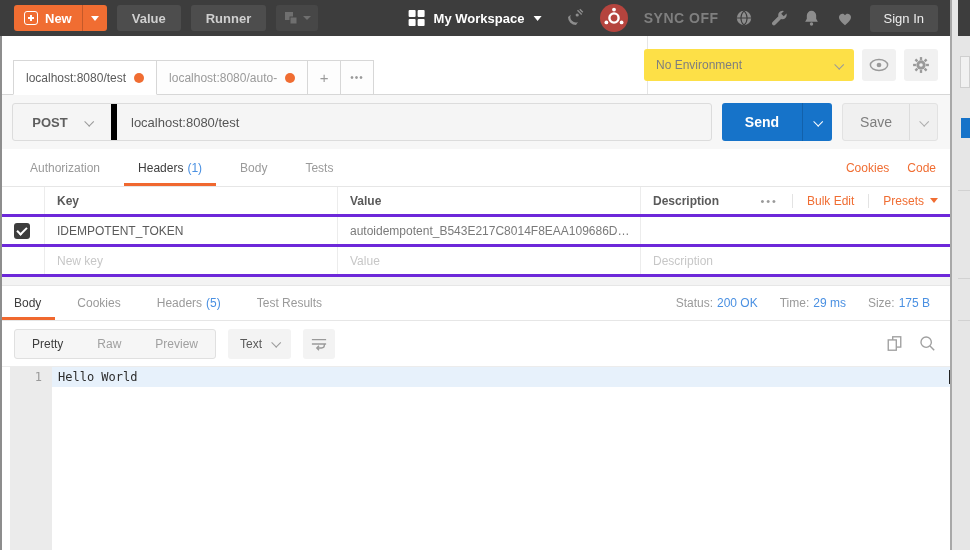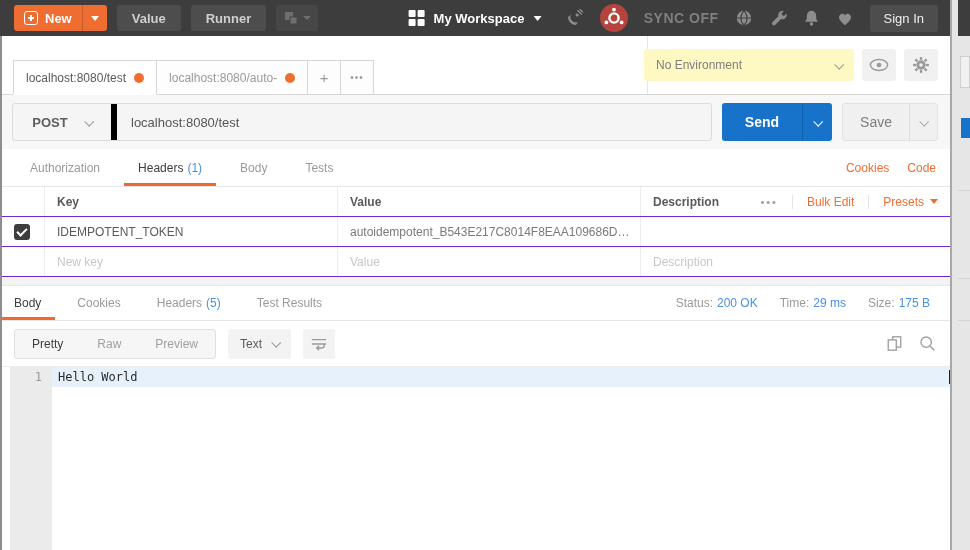--- a/index.html
+++ b/index.html
@@ -45,21 +45,21 @@
   .tabs { position:absolute; left:13px; bottom:-1px; display:flex; }
   .tab { height:35px; border:1px solid #d7d7d7; display:flex; align-items:center; gap:8px; padding:0 12px; font-size:12px; background:#fdfdfd; color:#9a9a9a; cursor:pointer; }
   .tab + .tab, .tabbox { margin-left:-1px; }
   .tab.active { background:#fff; border-bottom-color:#fff; color:#5a5a5a; z-index:2; }
   .tab .dot { width:10px; height:10px; border-radius:50%; background:#f06d32; flex:none; }
   .tab .tlabel { max-width:108px; overflow:hidden; white-space:nowrap; }
   .tabbox { height:35px; width:34px; border:1px solid #d7d7d7; background:#fdfdfd; display:flex; align-items:center; justify-content:center; color:#9a9a9a; font-size:15px; cursor:pointer; }
   .tabbox.more { font-size:10px; letter-spacing:1px; }
   .env-divider { position:absolute; right:302px; top:0; height:100%; border-left:1px solid #e5e5e5; }
   .env-area { position:absolute; right:12px; top:13px; display:flex; gap:8px; }
-  .env-select { width:210px; height:32px; background:#fef9c3; border-radius:3px; display:flex; align-items:center; padding:0 12px; font-size:12px; color:#7e7e7e; cursor:pointer; }
+  .env-select { width:210px; height:32px; background:#fde047; border-radius:3px; display:flex; align-items:center; padding:0 12px; font-size:12px; color:#7e7e7e; cursor:pointer; }
   .env-select .chev { margin-left:auto; color:#9a9a9a; }
   .sqbtn { width:34px; height:32px; background:#f1f1f1; border-radius:3px; display:flex; align-items:center; justify-content:center; color:#9a9a9a; cursor:pointer; }
 
   
   .reqrow { height:54px; background:#f7f7f7; display:flex; align-items:center; padding:0 12px; }
   .url-group { display:flex; align-items:center; height:38px; border:1px solid #dcdcdc; border-radius:3px; background:#f5f5f5; flex:1; }
   .method { width:104px; height:100%; display:flex; align-items:center; justify-content:center; gap:17px; font-size:13px; font-weight:bold; color:#5f5f5f; border-right:6px solid #000000; cursor:pointer; }
   .method .chev { color:#9a9a9a; }
   .url-input { flex:1; height:100%; border:none; background:transparent; outline:none; font-size:13px; color:#555; padding:0 14px; font-family:"Liberation Sans","DejaVu Sans",sans-serif; }
   .params-btn { width:92px; height:100%; border-left:1px solid #dcdcdc; display:flex; align-items:center; justify-content:center; font-size:13px; color:#7e7e7e; cursor:pointer; }
@@ -74,21 +74,21 @@
   .reqtabs { height:38px; background:#fff; border-bottom:1px solid #e6e6e6; display:flex; align-items:center; padding:0 14px 0 30px; font-size:12px; }
   .rtab { margin-right:38px; color:#9a9a9a; cursor:pointer; position:relative; height:100%; display:flex; align-items:center; gap:4px; }
   .rtab.active { color:#3d3d3d; }
   .rtab.active::after { content:""; position:absolute; left:-14px; right:-14px; bottom:0; height:3px; background:#f0682f; }
   .count-blue { color:#4a90e2; }
   .right-links { margin-left:auto; display:flex; gap:18px; }
   .olink { color:#f06d32; font-size:12px; cursor:pointer; }
 
   
   .kvtable { font-size:12px; }
-  .kvrow { display:grid; grid-template-columns:44px 293px 303px 1fr; height:30px; align-items:stretch; border-bottom:1px solid #6d28d9; }
+  .kvrow { display:grid; grid-template-columns:44px 293px 303px 1fr; height:30px; align-items:stretch; border-bottom:3px solid #6d28d9; }
   .kvcell { display:flex; align-items:center; padding:0 12px; border-left:1px solid #ececec; overflow:hidden; white-space:nowrap; }
   .kvcell.first { border-left:none; justify-content:center; padding:0; }
   .kvhead .kvcell { font-weight:bold; color:#5a5a5a; }
   .kv-key { color:#5a5a5a; }
   .kv-value { color:#7a7a7a; }
   .kv-input { border:none; background:transparent; outline:none; font-size:12px; color:#5a5a5a; width:100%; font-family:"Liberation Sans","DejaVu Sans",sans-serif; }
   .kv-input::placeholder { color:#c7c7c7; }
   .head-tools { margin-left:auto; display:flex; align-items:center; gap:14px; font-weight:normal; }
   .dots3 { color:#9a9a9a; letter-spacing:2px; font-size:11px; cursor:pointer; }
   .vline { width:1px; height:14px; background:#e3e3e3; }

